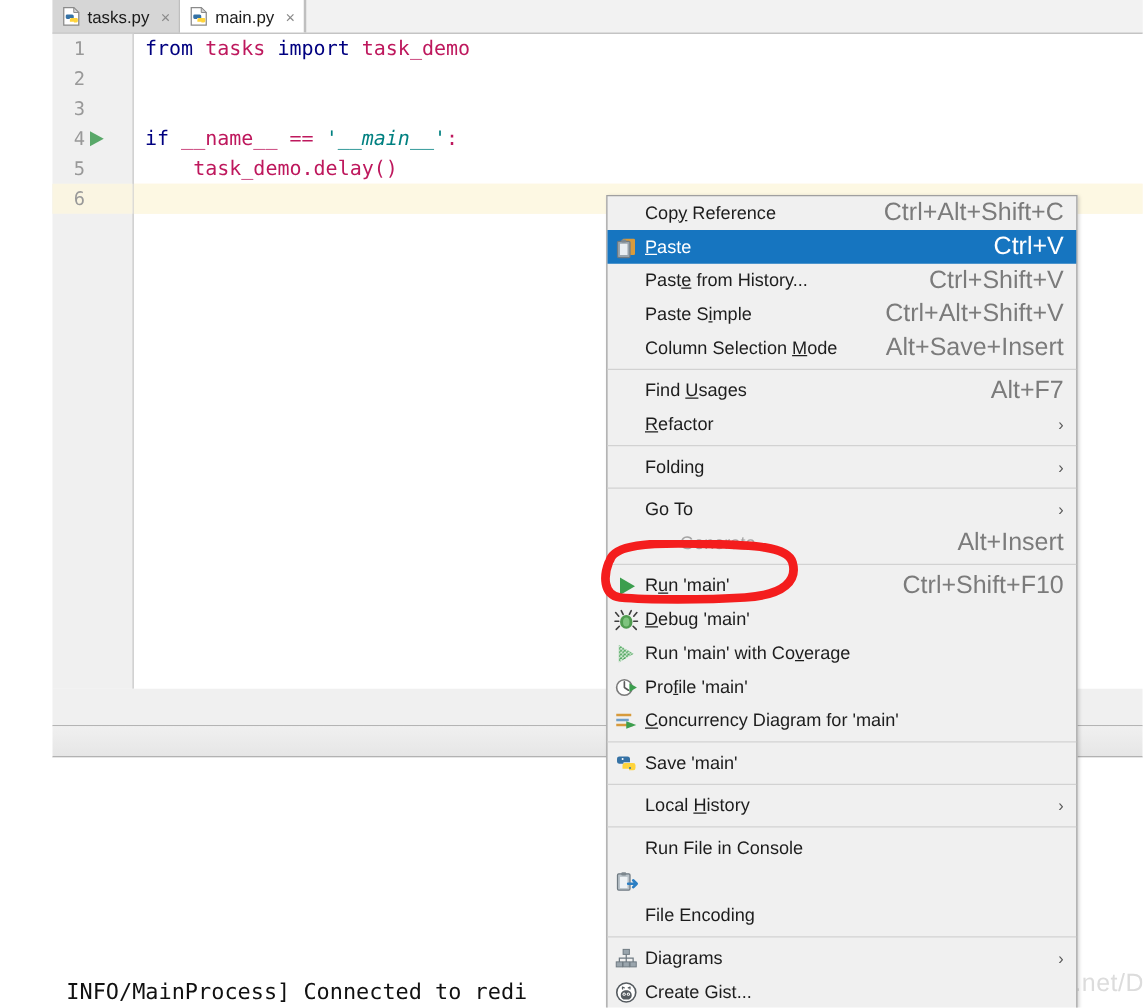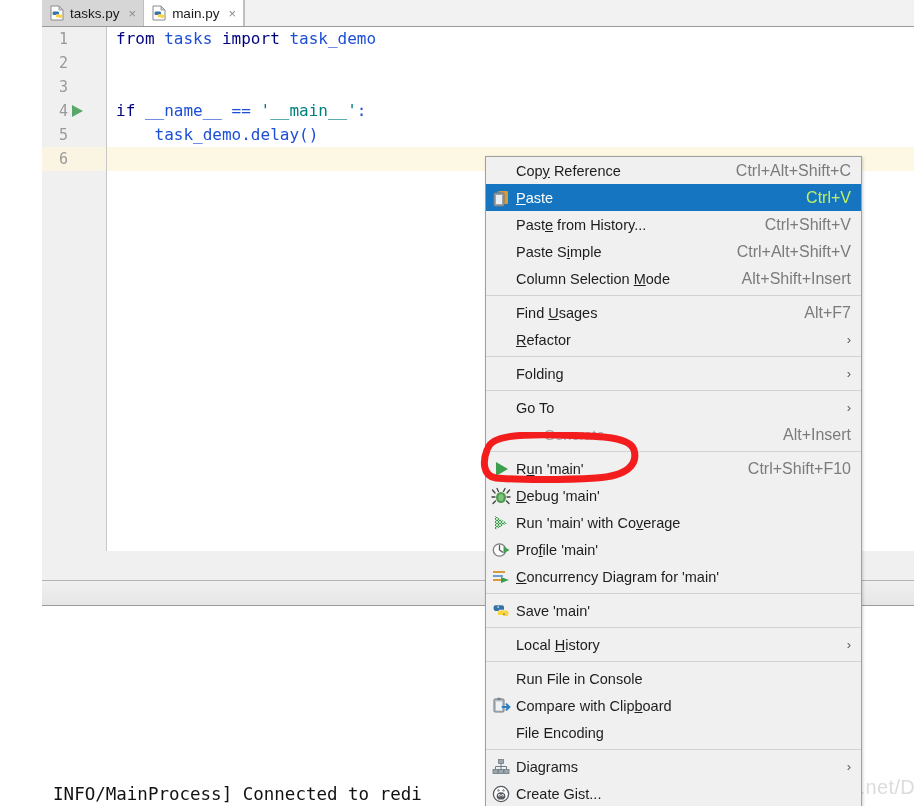--- a/index.html
+++ b/index.html
@@ -59,22 +59,22 @@
     border-bottom: 6px solid transparent;
   }
   .code {
     position: absolute; left: 65px; top: 0; right: 0; height: 524px;
     font-family: "DejaVu Sans Mono", monospace;
     font-size: 16px;
   }
   .cline { height: 24px; line-height: 24px; padding-left: 9px; white-space: pre; }
   .cline.hl { background: #fdf8e3; }
   .kw { color: #000080; font-weight: normal; }
-  .str { color: #008080; }
-  .plain { color: #1d4ed8; }
+  .str { color: #008080; font-style: italic; }
+  .plain { color: #be185d; }
   .hl-full {
     position: absolute; left: 0; right: 0; height: 24px; background: #fdf8e3;
   }
 
   
   .panelA {
     position: absolute; left: 0; top: 551px; width: 914px; height: 29px;
     background: #f0f0f0; border-bottom: 1px solid #b4b4b4;
   }
   .panelB {
@@ -111,22 +111,22 @@
     font-size: 14.5px; color: #1d1d1d;
   }
   .mi.sel { background: #1675c0; color: #ffffff; }
   .mi.disabled { color: #a4a4a4; gap: 28px; }
   .mi-ico {
     width: 20px; height: 20px; flex: 0 0 20px;
     margin-right: 5px; position: relative;
   }
   .mi-label { flex: 1; white-space: nowrap; }
   .mi-label u { text-decoration: underline; }
-  .mi-accel { color: #7b7b7b; font-size: 16px; margin-left: 18px; white-space: nowrap; }
-  .mi.sel .mi-accel { color: #bef264; text-align: center; }
+  .mi-accel { color: #7b7b7b; font-size: 20px; margin-left: 18px; white-space: nowrap; }
+  .mi.sel .mi-accel { color: #ffffff; text-align: center; }
   .mi-arrow { color: #5a5a5a; font-size: 13px; margin-left: 18px; }
   .msep { height: 1px; background: #d2d2d2; margin: 3px 0 3px 0; }
 
   
   .redcircle {
     position: absolute; left: 436px; top: 432px; width: 166px; height: 52px;
     z-index: 60; pointer-events: none;
   }
 
   .watermark {
@@ -238,21 +238,21 @@
         <span class="mi-accel">Ctrl+Shift+V</span>
       </div>
       <div class="mi">
         <span class="mi-ico"></span>
         <span class="mi-label">Paste S<u>i</u>mple</span>
         <span class="mi-accel">Ctrl+Alt+Shift+V</span>
       </div>
       <div class="mi">
         <span class="mi-ico"></span>
         <span class="mi-label">Column Selection <u>M</u>ode</span>
-        <span class="mi-accel">Alt+Shift+Insert</span>
+        <span class="mi-accel">Alt+Save+Insert</span>
       </div>
       <div class="msep"></div>
       <div class="mi">
         <span class="mi-ico"></span>
         <span class="mi-label">Find <u>U</u>sages</span>
         <span class="mi-accel">Alt+F7</span>
       </div>
       <div class="mi">
         <span class="mi-ico"></span>
         <span class="mi-label"><u>R</u>efactor</span>
@@ -342,21 +342,20 @@
         <span class="mi-ico"></span>
         <span class="mi-label">Run File in Console</span>
       </div>
       <div class="mi">
         <span class="mi-ico"><svg width="20" height="20" viewBox="0 0 20 20">
             <rect x="3" y="3" width="10" height="13" rx="1" fill="#b9c2c9" stroke="#6f7a82"></rect>
             <rect x="5" y="5.5" width="6" height="9" fill="#eef2f5"></rect>
             <rect x="6" y="1.8" width="4" height="2.5" rx="1" fill="#7d878e"></rect>
             <path d="M11.5 11 H18 M15.5 8.2 L18.4 11 L15.5 13.8" stroke="#2c7fc4" stroke-width="2" fill="none" stroke-linecap="round" stroke-linejoin="round"></path>
           </svg></span>
-        <span class="mi-label">Compare with Clip<u>b</u>oard</span>
       </div>
       <div class="mi">
         <span class="mi-ico"></span>
         <span class="mi-label">File Encoding</span>
       </div>
       <div class="msep"></div>
       <div class="mi">
         <span class="mi-ico"><svg width="20" height="20" viewBox="0 0 20 20">
             <rect x="7.5" y="2.5" width="5" height="4" fill="#9aa5ad" stroke="#6f7a82" stroke-width="0.8"></rect>
             <rect x="2" y="12.5" width="5" height="4" fill="#9aa5ad" stroke="#6f7a82" stroke-width="0.8"></rect>

